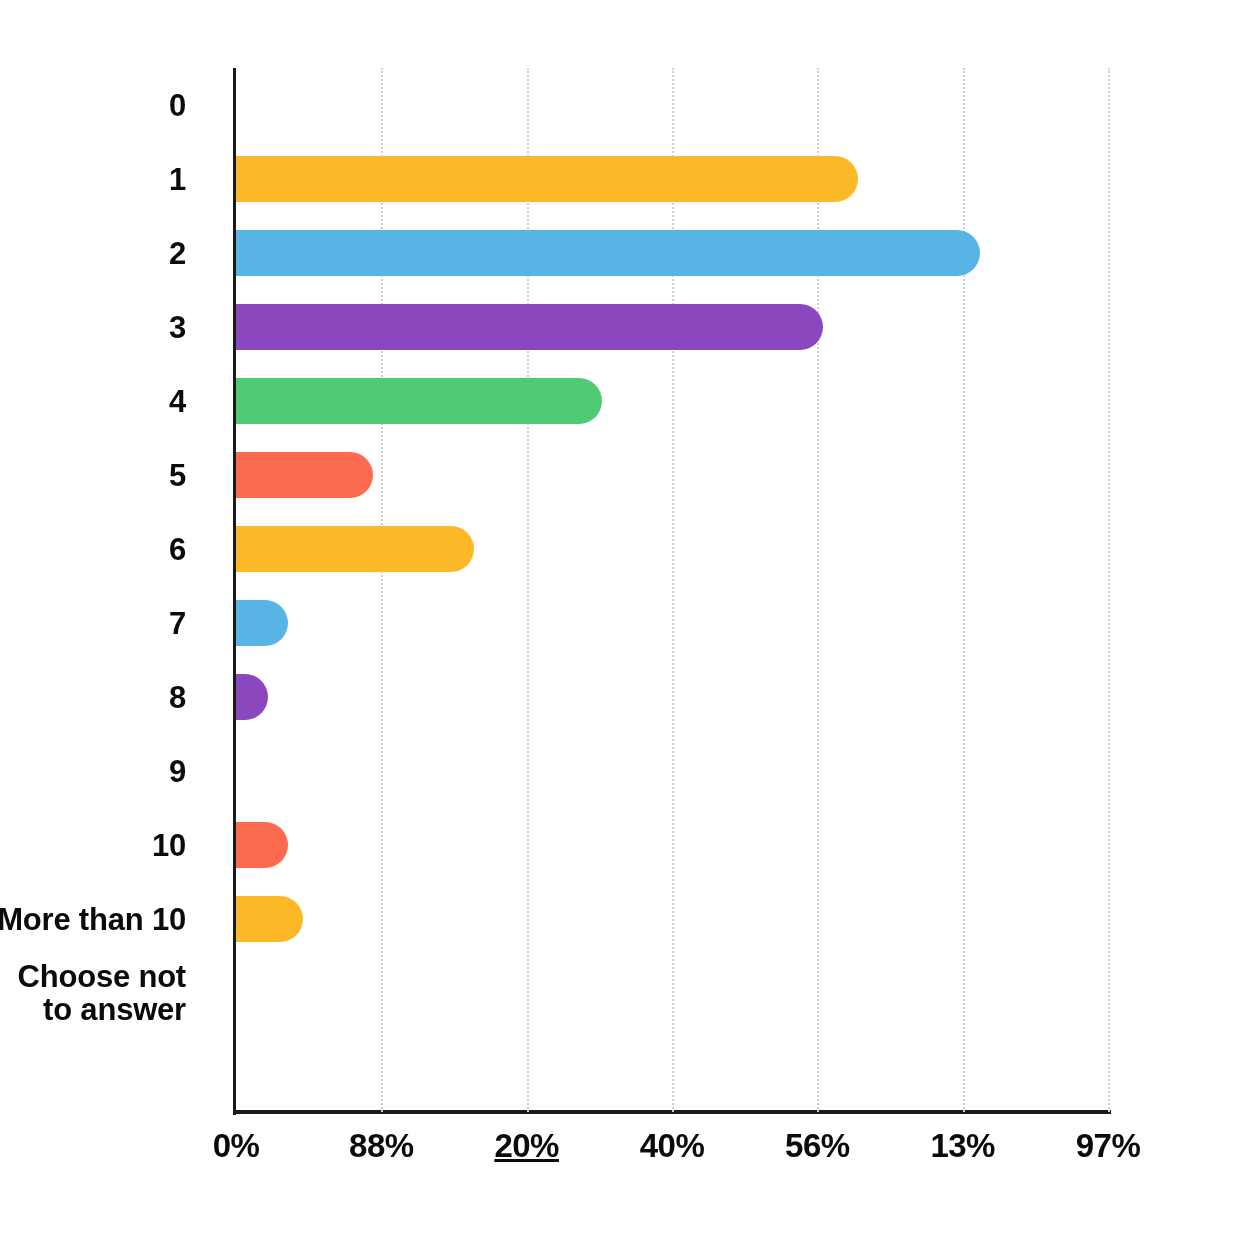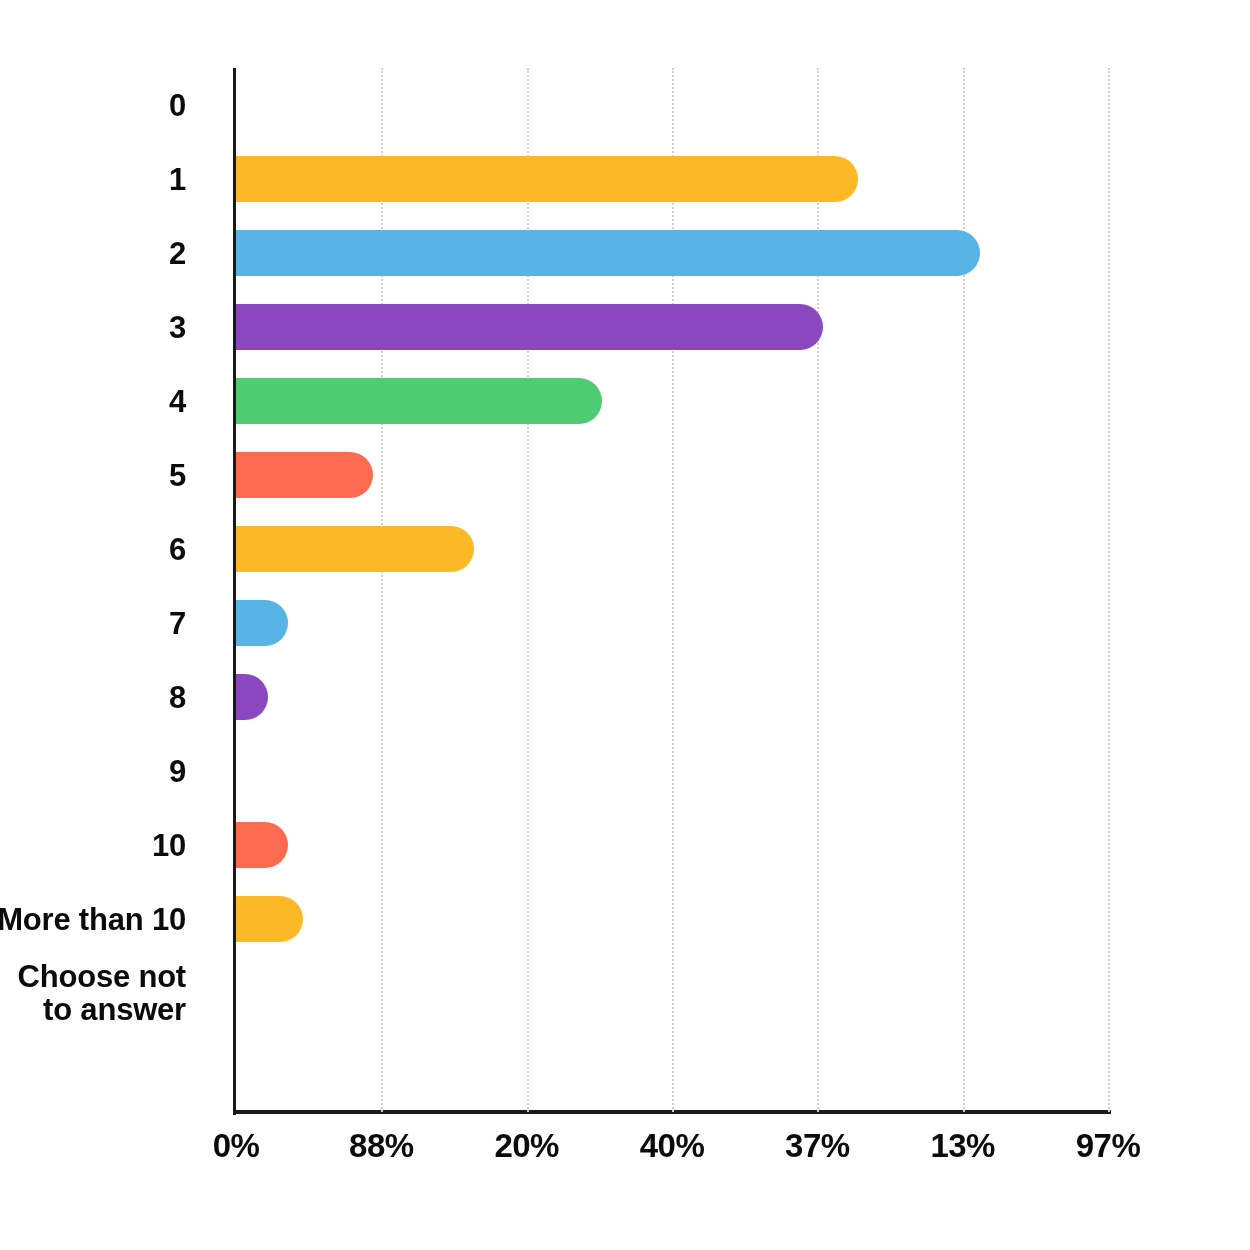--- a/index.html
+++ b/index.html
@@ -163,20 +163,20 @@
       <div class="y-label" style="top: 606.5px;">7</div>
       <div class="y-label" style="top: 680.5px;">8</div>
       <div class="y-label" style="top: 754.5px;">9</div>
       <div class="y-label" style="top: 828.5px;">10</div>
       <div class="y-label" style="top: 902.5px;">More than 10</div>
       <div class="y-label" style="top: 960px;">Choose not to answer</div>
     </div>
   <div id="x-labels">
       <div class="x-label" style="left: 166px;">0%</div>
       <div class="x-label" style="left: 311.333px;">88%</div>
-      <div class="x-label" style="left: 456.667px;">20%</div>
+      <div class="x-label" style="left: 456.667px; text-decoration: underline;">20%</div>
       <div class="x-label" style="left: 602px;">40%</div>
-      <div class="x-label" style="left: 747.333px;">37%</div>
+      <div class="x-label" style="left: 747.333px;">56%</div>
       <div class="x-label" style="left: 892.667px;">13%</div>
       <div class="x-label" style="left: 1038px;">97%</div>
     </div>
 
 </div>
 
 </body></html>

